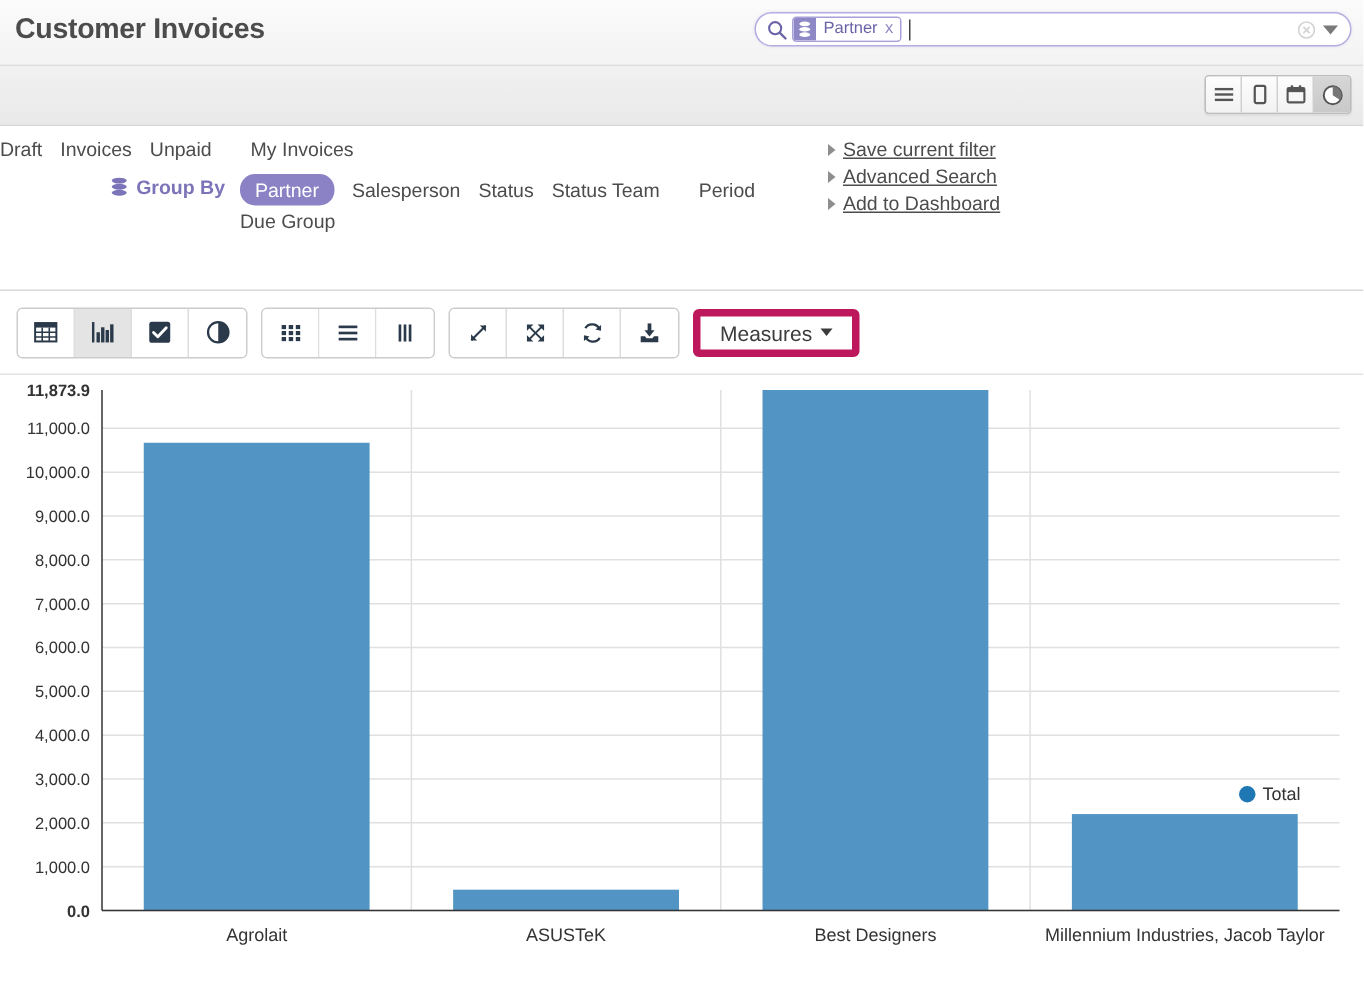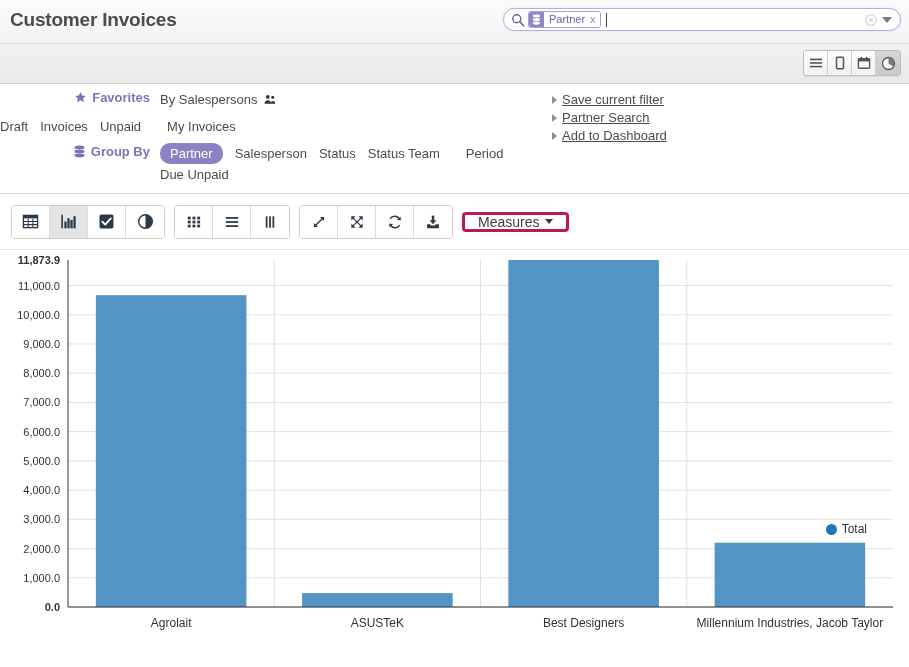--- a/index.html
+++ b/index.html
@@ -242,22 +242,22 @@
     width: 38px; height: 32px;
     display: flex; align-items: center; justify-content: center;
     background: #ffffff;
     border-right: 1px solid #dddddd;
     cursor: pointer;
     color: #2b3a4a;
   }
   .tbtn:last-child { border-right: 0; }
   .tbtn.active { background: #e4e4e4; }
   .measures-btn {
-    height: 20px;
-    border: 3px solid #be185d;
+    height: 32px;
+    border: 5px solid #be185d;
     border-radius: 4px;
     background: #ffffff;
     display: flex;
     align-items: center;
     gap: 6px;
     padding: 0 13px;
     font-size: 14px;
     color: #3c3c3c;
     cursor: pointer;
     font-family: "Liberation Sans", sans-serif;
@@ -378,41 +378,20 @@
         <circle cx="8" cy="8" r="6.4" fill="#fff" stroke="#555" stroke-width="1.4"></circle>
         <path d="M8 8 L8 1.6 A6.4 6.4 0 0 1 13.2 11.4 Z" fill="#777"></path>
       </svg>
     </div>
   </div>
 </div>
 
 <div class="searchpanel">
   <div class="sp-col-left">
 
-    <div class="sp-row">
-      <div class="sp-head">
-        <svg width="13" height="13" viewBox="0 0 16 16">
-          <path d="M8 1.2l2 4.3 4.6.5-3.4 3.1 1 4.6L8 11.4l-4.2 2.3 1-4.6L1.4 6l4.6-.5z" fill="#7c74b8"></path>
-        </svg>
-        <span>Favorites</span>
-      </div>
-      <div class="sp-items">
-        <span class="sp-item">
-          <span>By Salespersons</span>
-          <span class="people-icon">
-            <svg width="12" height="11" viewBox="0 0 14 12">
-              <circle cx="4.4" cy="3" r="2.2" fill="#333"></circle>
-              <circle cx="10.2" cy="3.4" r="1.8" fill="#333"></circle>
-              <path d="M0.6 11c0-2.4 1.7-4 3.8-4s3.8 1.6 3.8 4z" fill="#333"></path>
-              <path d="M7.6 11c0-2 1.3-3.3 2.8-3.3s2.8 1.3 2.8 3.3z" fill="#333"></path>
-            </svg>
-          </span>
-        </span>
-      </div>
-    </div>
 
     <div class="sp-row">
       <div class="sp-items">
         <span class="sp-item">Draft</span>
         <span class="sp-item">Invoices</span>
         <span class="sp-item">Unpaid</span>
         <span class="sp-item" style="margin-left:14px">My Invoices</span>
       </div>
     </div>
 
@@ -425,33 +404,33 @@
         </svg>
         <span>Group By</span>
       </div>
       <div class="sp-items">
         <span class="sp-item pill">Partner</span>
         <span class="sp-item">Salesperson</span>
         <span class="sp-item">Status</span>
         <span class="sp-item">Status Team</span>
         <span class="sp-item" style="margin-left:14px">Period</span>
         <span style="flex-basis:100%;height:0"></span>
-        <span class="sp-item">Due Unpaid</span>
+        <span class="sp-item">Due Group</span>
       </div>
     </div>
   </div>
 
   <div class="sp-col-right">
     <div class="sp-link">
       <span class="tri"></span>
       <span>Save current filter</span>
     </div>
     <div class="sp-link">
       <span class="tri"></span>
-      <span>Partner Search</span>
+      <span>Advanced Search</span>
     </div>
     <div class="sp-link">
       <span class="tri"></span>
       <span>Add to Dashboard</span>
     </div>
   </div>
 </div>
 
 <div class="chart-toolbar">
 

